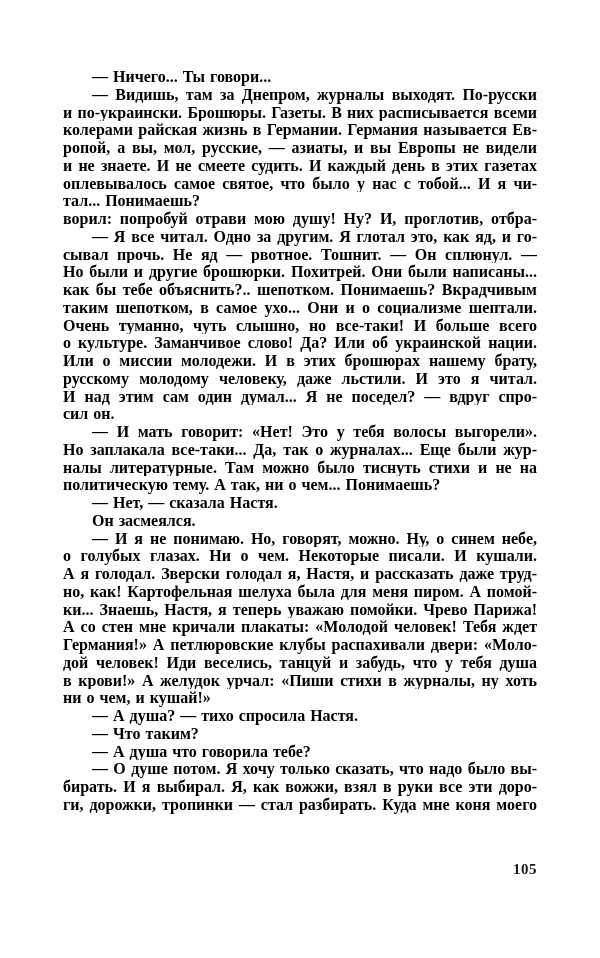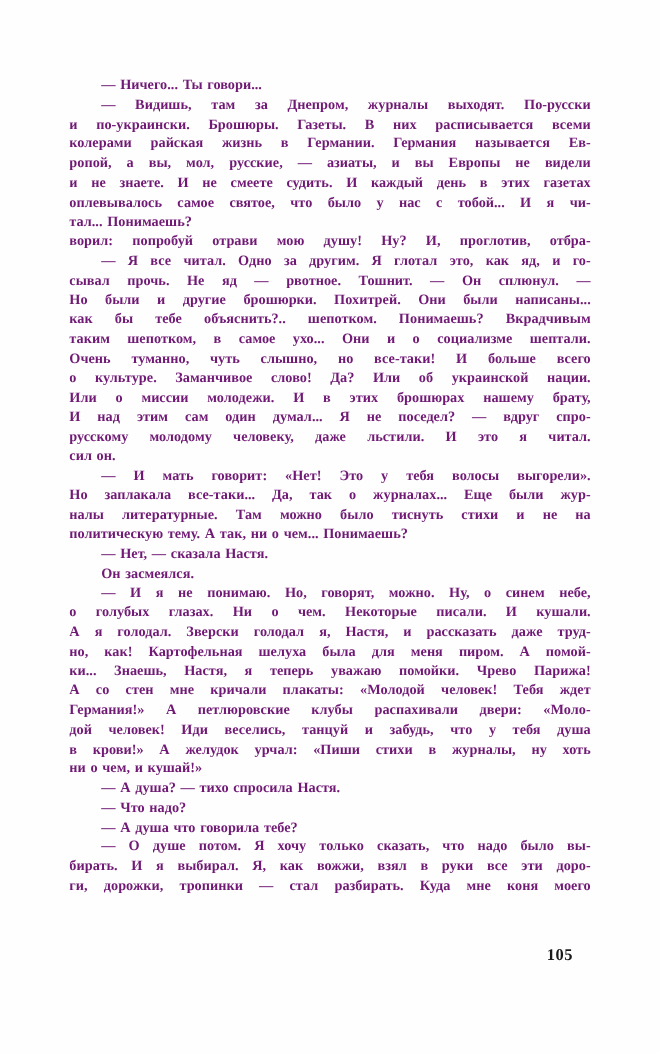--- a/index.html
+++ b/index.html
@@ -15,39 +15,39 @@
     overflow: hidden;
     font-family: "Liberation Serif", "DejaVu Serif", serif;
   }
   .text-block {
     position: absolute;
     left: 63px;
     top: 68px;
     width: 474px;
   }
   .line {
-    font-size: 13px;
+    font-size: 16px;
     font-weight: 700;
-    color: #701a75;
+    color: #000000;
     line-height: 17.75px;
     height: 17.75px;
     overflow: hidden;
     text-align: justify;
     text-align-last: justify;
     word-spacing: 1px;
   }
   .line.end {
     text-align-last: left;
   }
   .line.indent {
     text-indent: 29px;
   }
   .page-number {
     position: absolute;
-    right: 79px;
+    right: 63px;
     top: 861px;
     font-size: 15px;
     font-weight: 700;
     color: #1b1b1b;
     letter-spacing: 0.5px;
   }
 </style>
 </head>
 <body>
 
@@ -63,40 +63,40 @@
       <div class="line end">тал... Понимаешь?</div>
       <div class="line">ворил: попробуй отрави мою душу! Ну? И, проглотив, отбра-</div>
       <div class="line indent">— Я все читал. Одно за другим. Я глотал это, как яд, и го-</div>
       <div class="line">сывал прочь. Не яд — рвотное. Тошнит. — Он сплюнул. —</div>
       <div class="line">Но были и другие брошюрки. Похитрей. Они были написаны...</div>
       <div class="line">как бы тебе объяснить?.. шепотком. Понимаешь? Вкрадчивым</div>
       <div class="line">таким шепотком, в самое ухо... Они и о социализме шептали.</div>
       <div class="line">Очень туманно, чуть слышно, но все-таки! И больше всего</div>
       <div class="line">о культуре. Заманчивое слово! Да? Или об украинской нации.</div>
       <div class="line">Или о миссии молодежи. И в этих брошюрах нашему брату,</div>
+      <div class="line">русскому молодому человеку, даже льстили. И это я читал.</div>
       <div class="line">И над этим сам один думал... Я не поседел? — вдруг спро-</div>
-      <div class="line">русскому молодому человеку, даже льстили. И это я читал.</div>
       <div class="line end">сил он.</div>
       <div class="line indent">— И мать говорит: «Нет! Это у тебя волосы выгорели».</div>
       <div class="line">Но заплакала все-таки... Да, так о журналах... Еще были жур-</div>
       <div class="line">налы литературные. Там можно было тиснуть стихи и не на</div>
       <div class="line end">политическую тему. А так, ни о чем... Понимаешь?</div>
       <div class="line indent end">— Нет, — сказала Настя.</div>
       <div class="line indent end">Он засмеялся.</div>
       <div class="line indent">— И я не понимаю. Но, говорят, можно. Ну, о синем небе,</div>
       <div class="line">о голубых глазах. Ни о чем. Некоторые писали. И кушали.</div>
       <div class="line">А я голодал. Зверски голодал я, Настя, и рассказать даже труд-</div>
       <div class="line">но, как! Картофельная шелуха была для меня пиром. А помой-</div>
       <div class="line">ки... Знаешь, Настя, я теперь уважаю помойки. Чрево Парижа!</div>
       <div class="line">А со стен мне кричали плакаты: «Молодой человек! Тебя ждет</div>
       <div class="line">Германия!» А петлюровские клубы распахивали двери: «Моло-</div>
       <div class="line">дой человек! Иди веселись, танцуй и забудь, что у тебя душа</div>
       <div class="line">в крови!» А желудок урчал: «Пиши стихи в журналы, ну хоть</div>
       <div class="line end">ни о чем, и кушай!»</div>
       <div class="line indent end">— А душа? — тихо спросила Настя.</div>
-      <div class="line indent end">— Что надо?</div>
+      <div class="line indent end">— Что таким?</div>
       <div class="line indent end">— А душа что говорила тебе?</div>
       <div class="line indent">— О душе потом. Я хочу только сказать, что надо было вы-</div>
       <div class="line">бирать. И я выбирал. Я, как вожжи, взял в руки все эти доро-</div>
       <div class="line">ги, дорожки, тропинки — стал разбирать. Куда мне коня моего</div>
     </div>
   <div class="page-number">105</div>
 </div>
 
 </body></html>

